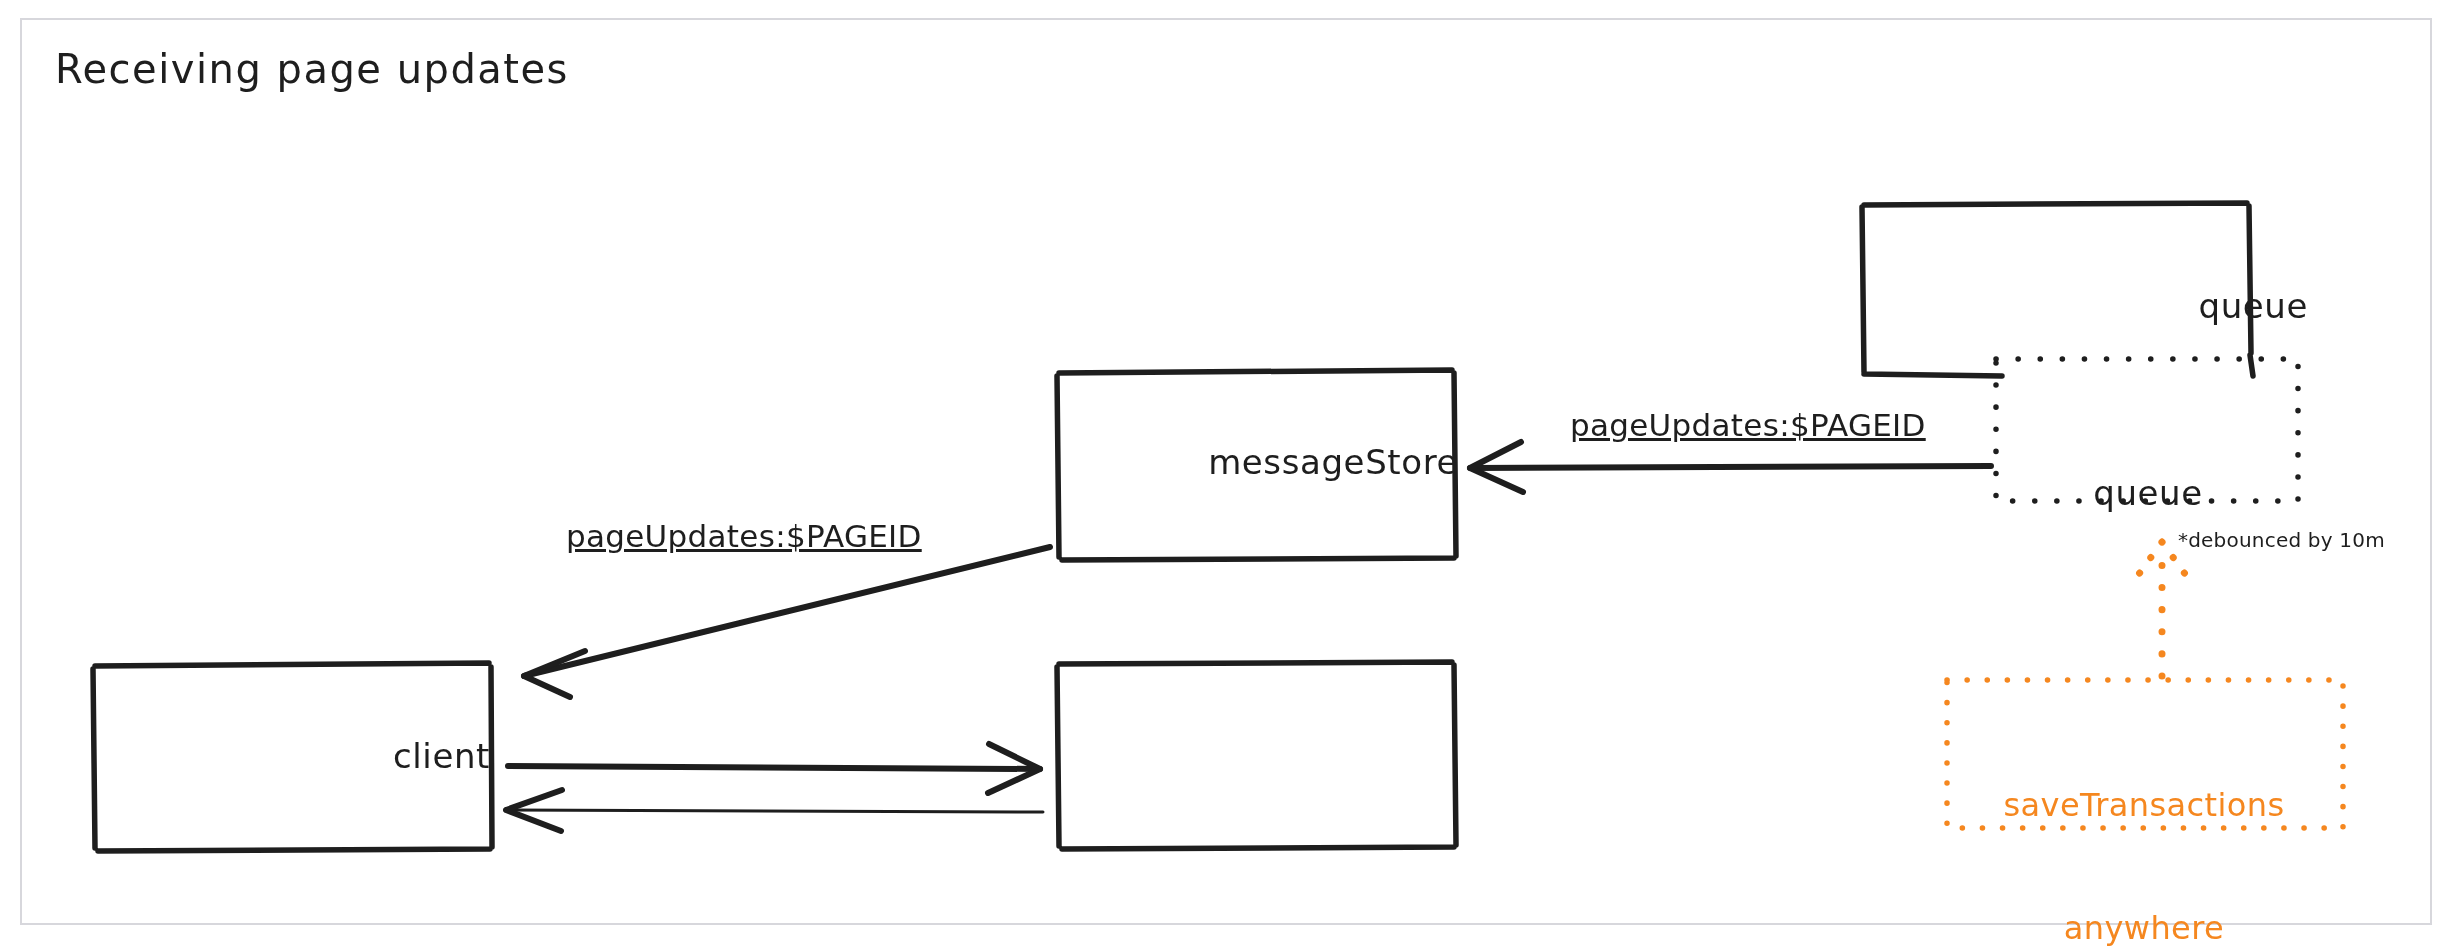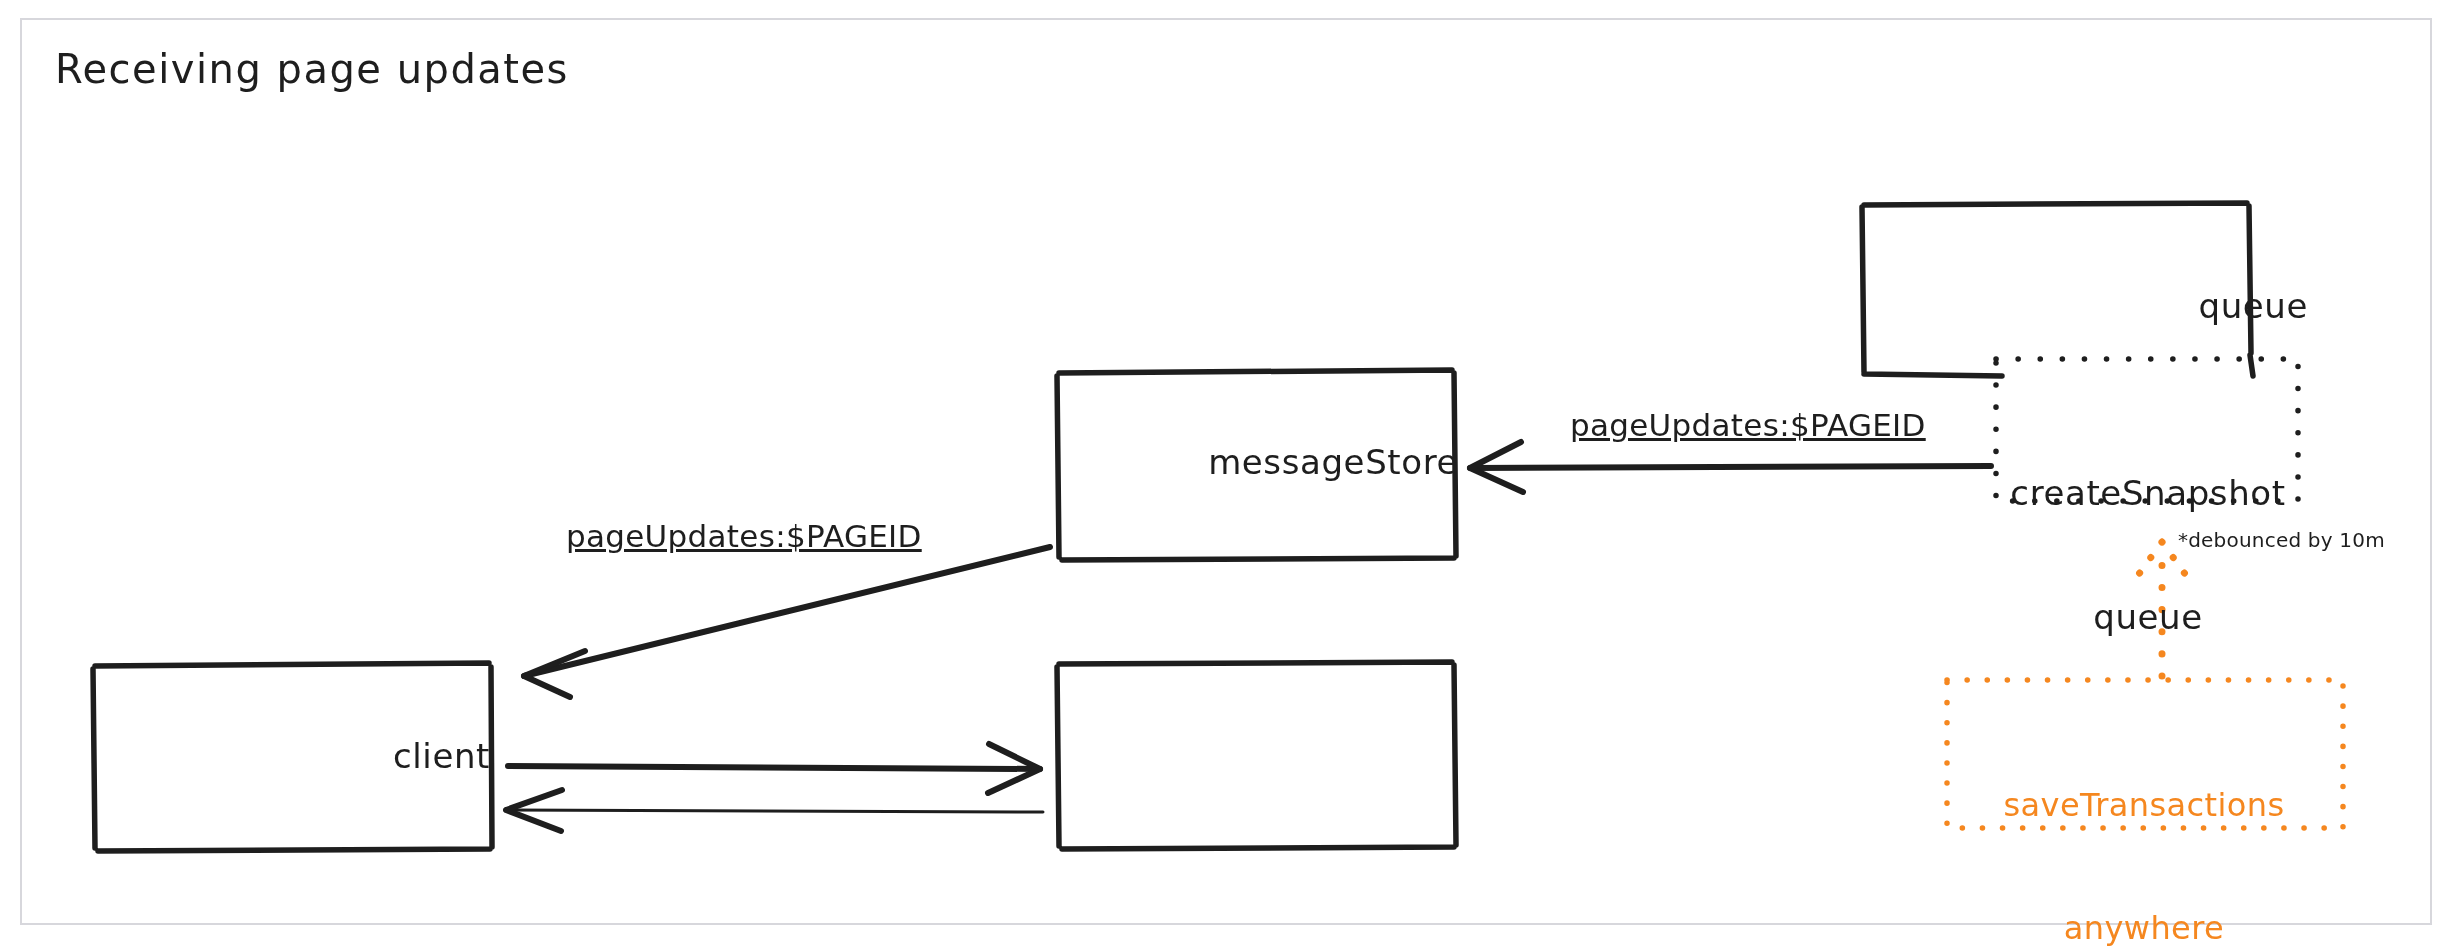--- a/index.html
+++ b/index.html
@@ -159,21 +159,20 @@
       <path d="M2162,542 L2136,578 M2162,542 L2188,578" fill="none" stroke="#f5871f" stroke-width="7" stroke-linecap="round" stroke-dasharray="0.1 19"></path>
     </g>
 
   </svg>
 
   <div class="txt title">Receiving page updates</div>
 
   <div class="txt node-label" id="label-queue">queue</div>
 
   <div class="txt node-label two-line" id="label-snapshot">
-    <div>createSnapshot</div>
     <div>queue</div>
   </div>
 
   <div class="txt node-label" id="label-messagestore">messageStore</div>
 
   <div class="txt node-label" id="label-client">client</div>
 
 
   <div class="txt orange-label" id="label-savetx">
     <div>saveTransactions</div>

